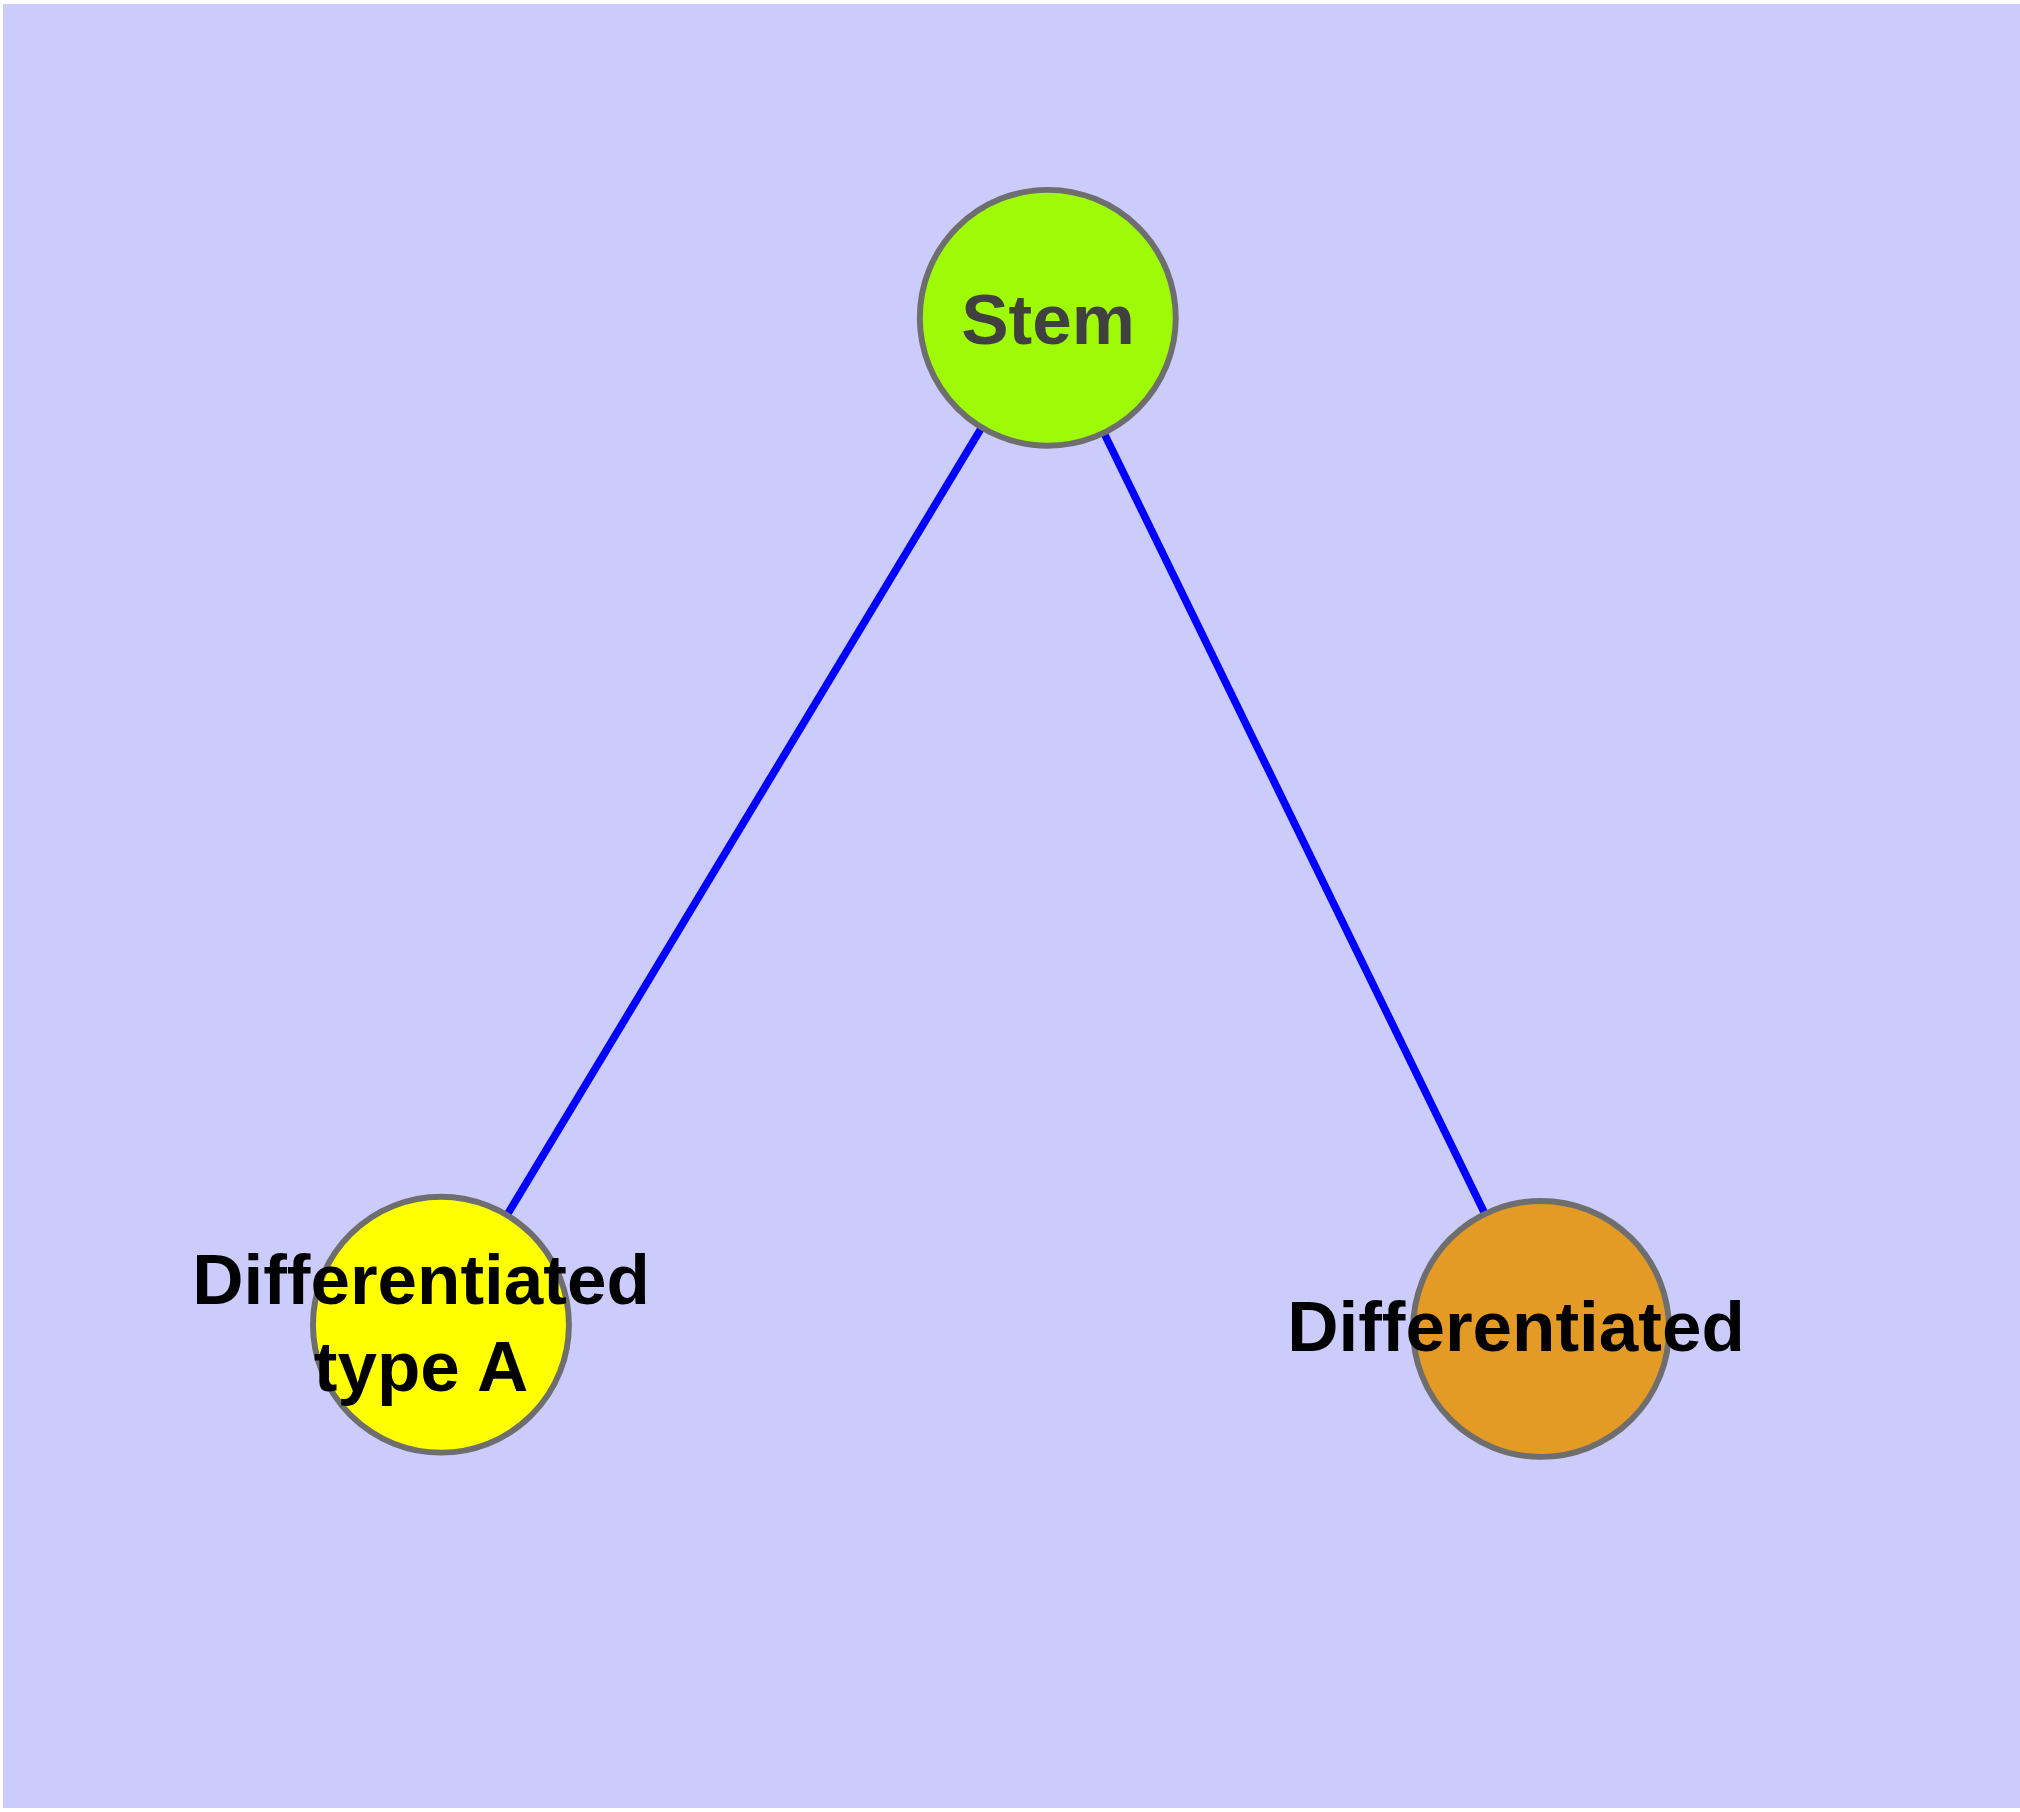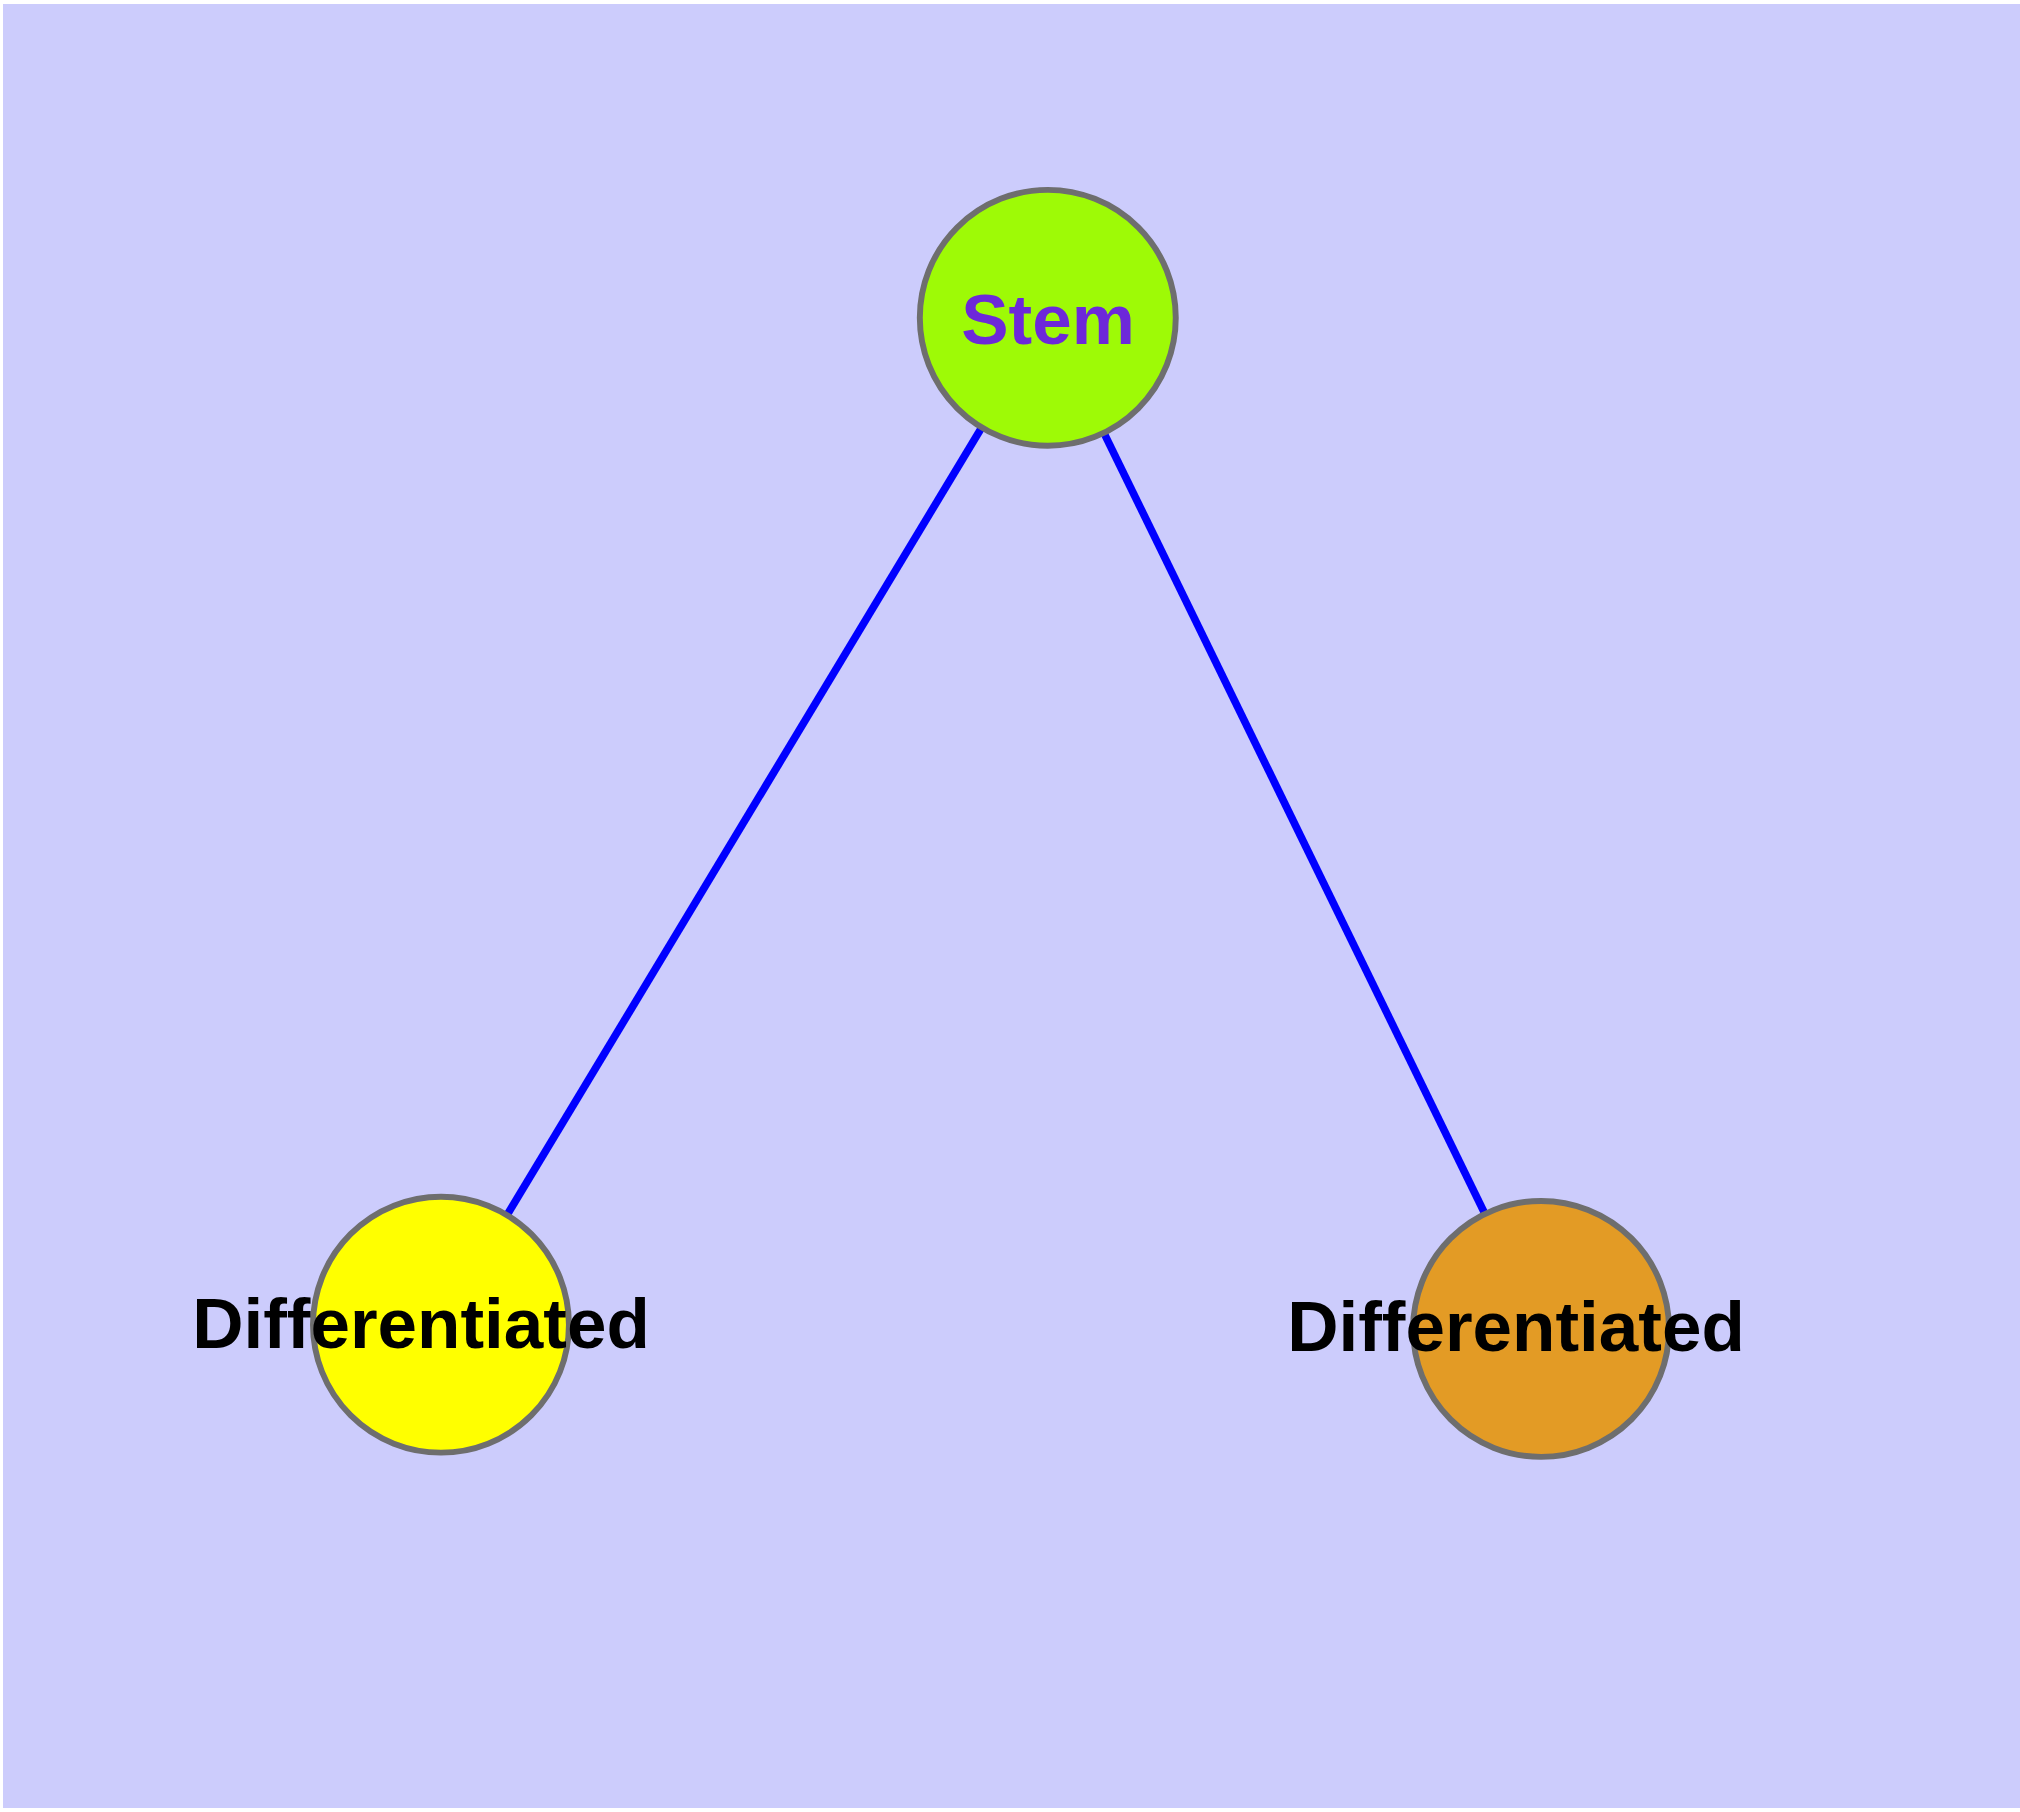--- a/index.html
+++ b/index.html
@@ -81,20 +81,20 @@
       <line class="edge-line" x1="1301.3295442524425" y1="508.9143407099036" x2="1752.6704557475575" y2="1434.0856592900964" stroke="#0000ff" stroke-width="9"></line>
     </g>
 
     <g>
       <circle class="node-circle" cx="1236" cy="375" r="151" fill="#9efa06" stroke="#6e6e6e" stroke-width="7"></circle>
       <circle class="node-circle" cx="520" cy="1563" r="151" fill="#ffff00" stroke="#6e6e6e" stroke-width="7"></circle>
       <circle class="node-circle" cx="1818" cy="1568" r="151" fill="#e39b25" stroke="#6e6e6e" stroke-width="7"></circle>
     </g>
   </svg>
 
-  <div class="node-label" id="label-stem" style="color: #6d28d9;">Stem</div>
+  <div class="node-label" id="label-stem" style="color: #404040;">Stem</div>
 
-  <div class="node-label" id="label-type-a" style="color: rgb(0, 0, 0);"><span>Differentiated</span><br></div>
+  <div class="node-label" id="label-type-a" style="color: rgb(0, 0, 0);"><span>Differentiated</span><br><span>type A</span></div>
 
   <div class="node-label" id="label-type-b" style="color: rgb(0, 0, 0);"><span>Differentiated</span><br></div>
 
 </div>
 
 
 </body></html>

